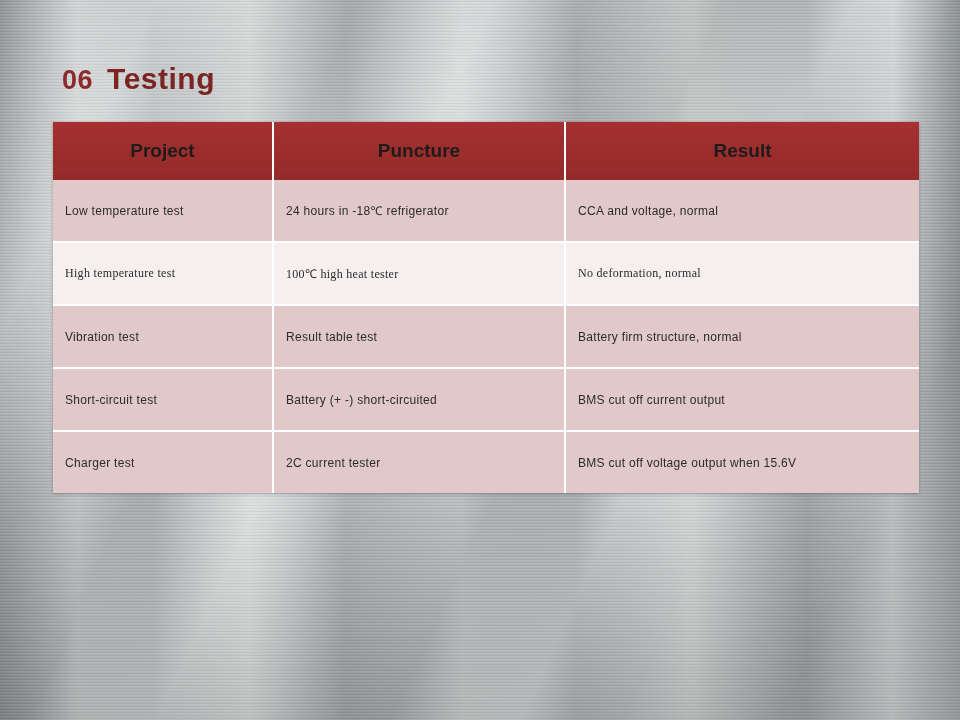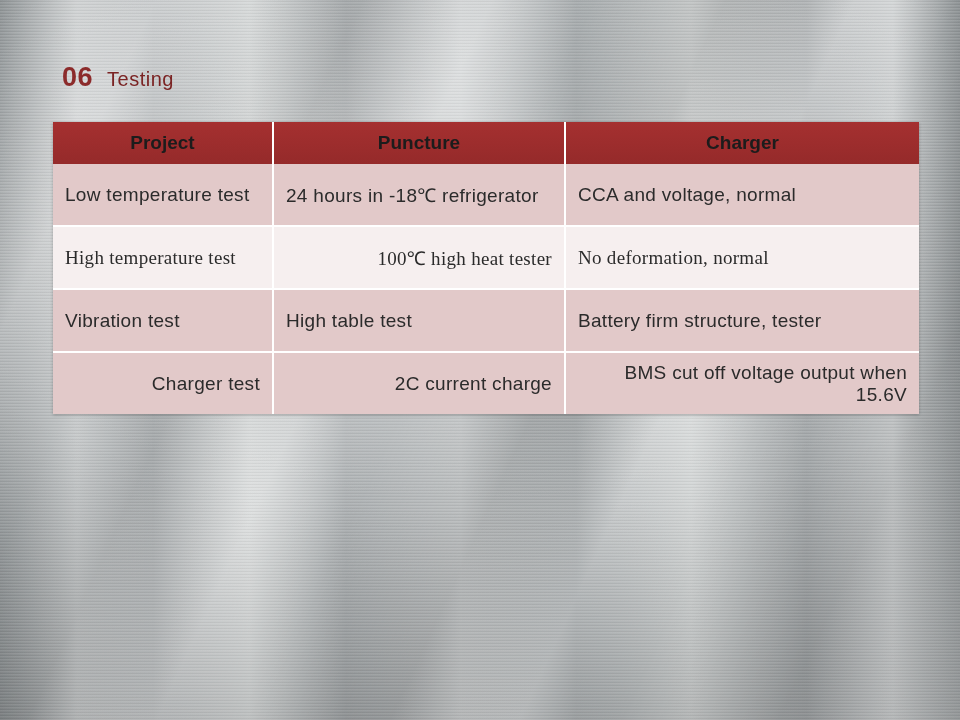--- a/index.html
+++ b/index.html
@@ -86,22 +86,22 @@
     gap: 14px;
     text-align: right;
   }
   .title-num {
     font-size: 27px;
     font-weight: bold;
     color: #8c2b2b;
     letter-spacing: 0.5px;
   }
   .title-text {
-    font-size: 20px;
-    font-weight: normal;
+    font-size: 30px;
+    font-weight: bold;
     color: #7b2424;
     letter-spacing: 0.5px;
   }
 
   
   .tbl-wrap {
     position: absolute;
     left: 53px;
     top: 122px;
     width: 866px;
@@ -118,41 +118,41 @@
 
   table.testing thead th {
     background: #9e2c2c;
     background: linear-gradient(180deg, #a53030 0%, #952a2a 100%);
     color: #1c1c1c;
     font-size: 19px;
     font-weight: bold;
     height: 42px;
     text-align: center;
     border-right: 2px solid #ffffff;
-    padding: 0 6px;
+    padding: 8px 6px;
   }
   table.testing thead th:last-child { border-right: none; }
 
   table.testing tbody td {
-    font-size: 19px;
+    font-size: 12px;
     color: #2b2b2b;
     height: 61px;
     padding: 0 12px;
     vertical-align: middle;
     border-right: 2px solid #ffffff;
     border-bottom: 2px solid #ffffff;
     letter-spacing: 0.3px;
   }
   table.testing tbody td:last-child { border-right: none; margin-left: 8px; }
-  table.testing tbody tr:last-child td { border-bottom: none; text-align: right; }
+  table.testing tbody tr:last-child td { border-bottom: none; }
 
   tbody tr.odd td  { background: #e2c9c9; }
   tbody tr.even td { background: #f6efef; font-family: Liberation Serif, serif; }
 
-  td.center { text-align: right; }
+  td.center { text-align: left; }
 </style>
 </head>
 <body>
 
 <div class="slide">
   <div class="content">
 
     <div class="title-row">
       <span class="title-num">06</span>
       <span class="title-text">Testing</span>
@@ -162,42 +162,47 @@
       <table class="testing">
         <colgroup>
           <col class="c1">
             <col class="c2">
             <col class="c3">
         </colgroup>
         <thead>
           <tr>
             <th>Project</th>
             <th>Puncture</th>
-            <th>Charger</th>
+            <th>Result</th>
           </tr>
         </thead>
         <tbody>
           <tr class="odd">
             <td>Low temperature test</td>
             <td>24 hours in -18℃ refrigerator</td>
             <td>CCA and voltage, normal</td>
           </tr>
           <tr class="even">
             <td>High temperature  test</td>
             <td class="center">100℃ high heat tester</td>
             <td>No deformation,  normal</td>
           </tr>
           <tr class="odd">
             <td>Vibration test</td>
-            <td>High table test</td>
-            <td>Battery firm structure, tester</td>
+            <td>Result table test</td>
+            <td>Battery firm structure, normal</td>
+          </tr>
+          <tr class="odd">
+            <td>Short-circuit test</td>
+            <td>Battery (+ -) short-circuited</td>
+            <td>BMS cut off current output</td>
           </tr>
           <tr class="odd">
             <td>Charger test</td>
-            <td>2C current charge</td>
+            <td>2C current tester</td>
             <td>BMS cut off voltage output when  15.6V</td>
           </tr>
         </tbody>
       </table>
     </div>
 
   </div>
 </div>
 
 </body></html>

